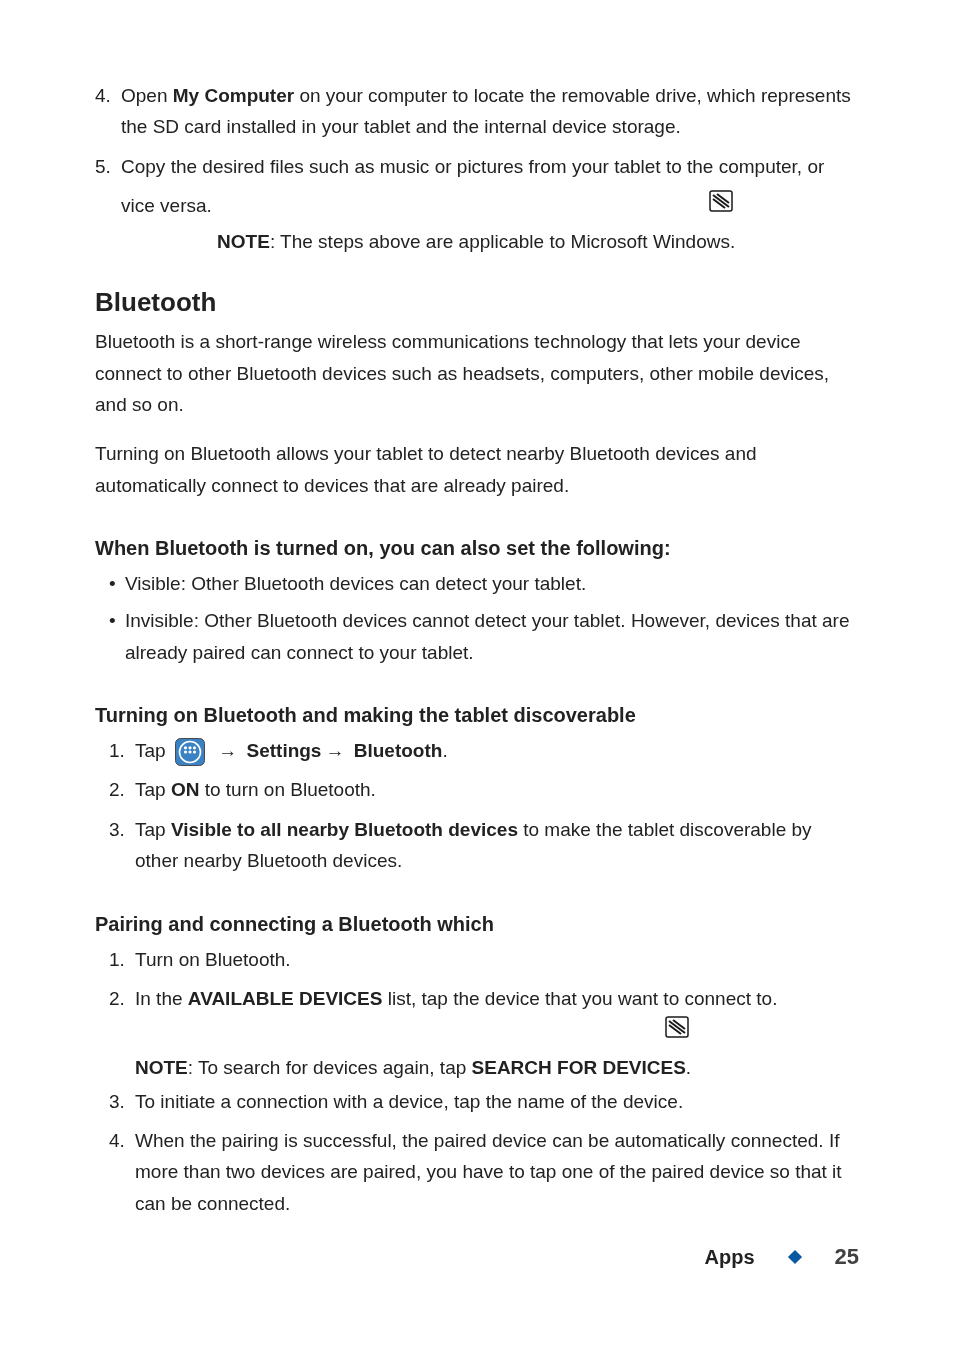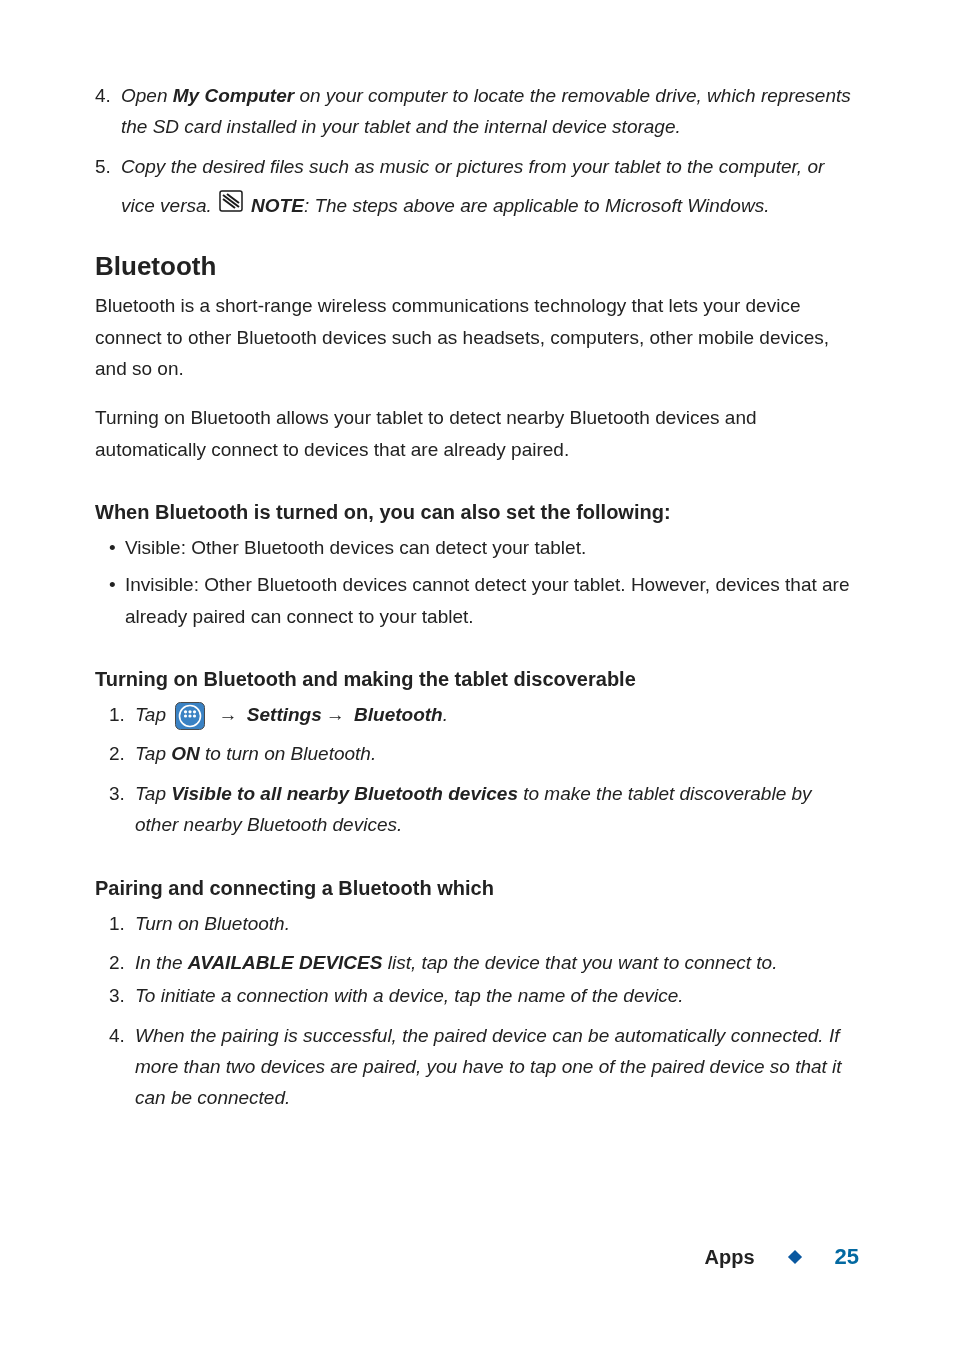--- a/index.html
+++ b/index.html
@@ -26,29 +26,29 @@
     margin-bottom: 8px;
     line-height: 1.65;
     font-size: 19px;
   }
   .list-marker {
     flex: 0 0 26px;
     text-align: left;
   }
   .list-body {
     flex: 1 1 auto;
-    font-style: italic;
   }
   .bold { font-weight: 700; }
 
   .note-row {
     display: inline-flex;
-    align-items: flex-start;
-    gap: 6px;
+    align-items: flex-end;
+    gap: 14px;
     margin-top: 8px;
+    flex-direction: column;
   }
   .note-label { font-weight: 700; }
 
   h2.section-title {
     font-size: 26px;
     font-weight: 700;
     margin: 30px 0 6px 0;
   }
   p.body {
     font-size: 19px;
@@ -88,21 +88,21 @@
   .footer {
     position: absolute;
     right: 95px;
     bottom: 84px;
     display: flex;
     align-items: center;
     gap: 35px;
     font-size: 20px;
   }
   .footer .section-name { font-weight: 700; }
-  .footer .page-num { font-weight: 700; color: #0369a1; font-size: 22px;}
+  .footer .page-num { font-weight: 700; color: #404040; font-size: 22px;}
   .footer .diamond {
     width: 10px; height: 10px;
     background: #0a58a0;
     transform: rotate(45deg);
     display: inline-block;
   }
 
   .arrow { display:inline-block; margin: 0 4px; }
 </style>
 </head>
@@ -193,20 +193,33 @@
 
   <div class="list-item" style="margin-left:14px;">
     <div class="list-marker">1.</div>
     <div class="list-body">Turn on Bluetooth.</div>
   </div>
 
   <div class="list-item" style="margin-left:14px; margin-bottom:2px;">
     <div class="list-marker">2.</div>
     <div class="list-body">
       <span>In the </span><span class="bold">AVAILABLE DEVICES</span><span> list, tap the device that you want to connect to.</span>
+      <div class="note-row" style="margin-top:2px;">
+        <span class="inline-icon">
+          <svg width="24" height="22" viewBox="0 0 24 22">
+            <rect x="1" y="1" width="22" height="20" rx="2" fill="#fff" stroke="#1a1a1a" stroke-width="1.5"></rect>
+            <line x1="4" y1="5" x2="20" y2="17" stroke="#1a1a1a" stroke-width="2"></line>
+            <line x1="4" y1="9" x2="16" y2="18" stroke="#1a1a1a" stroke-width="2"></line>
+            <line x1="8" y1="4" x2="20" y2="13" stroke="#1a1a1a" stroke-width="2"></line>
+          </svg>
+        </span>
+        <span>
+          <span class="note-label">NOTE</span><span>: To search for devices again, tap </span><span class="bold">SEARCH FOR DEVICES</span><span>.</span>
+        </span>
+      </div>
     </div>
   </div>
 
   <div class="list-item" style="margin-left:14px;">
     <div class="list-marker">3.</div>
     <div class="list-body">To initiate a connection with a device, tap the name of the device.</div>
   </div>
 
   <div class="list-item" style="margin-left:14px;">
     <div class="list-marker">4.</div>

